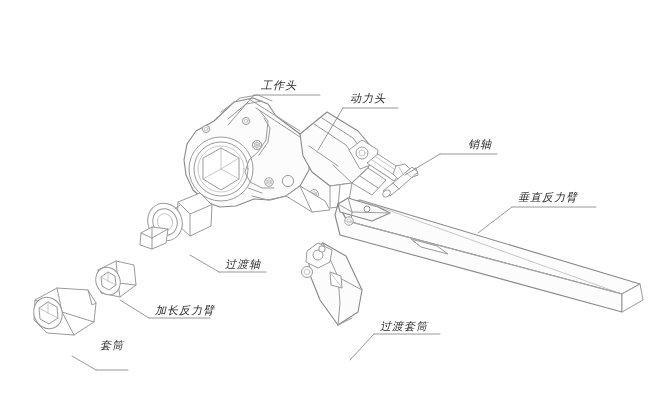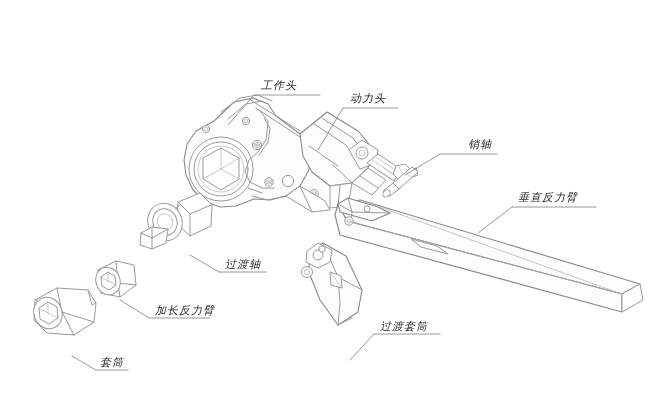--- a/index.html
+++ b/index.html
@@ -242,16 +242,16 @@
       <path class="lead" d="M374,334 L350,360"></path>
     </g>
   </svg>
 
   <div class="lbl" style="left:261px;top:80px;">工作头</div>
   <div class="lbl" style="left:350px;top:93px;">动力头</div>
   <div class="lbl" style="left:468px;top:139px;">销轴</div>
   <div class="lbl" style="left:518px;top:192px;">垂直反力臂</div>
   <div class="lbl" style="left:225px;top:259px;">过渡轴</div>
   <div class="lbl" style="left:155px;top:305px;">加长反力臂</div>
-  <div class="lbl" style="left:100px;top:357px;text-align:center;">套筒</div>
+  <div class="lbl" style="left:100px;top:340px;text-align:center;">套筒</div>
   <div class="lbl" style="left:380px;top:321px;">过渡套筒</div>
 
 </div>
 
 </body></html>

